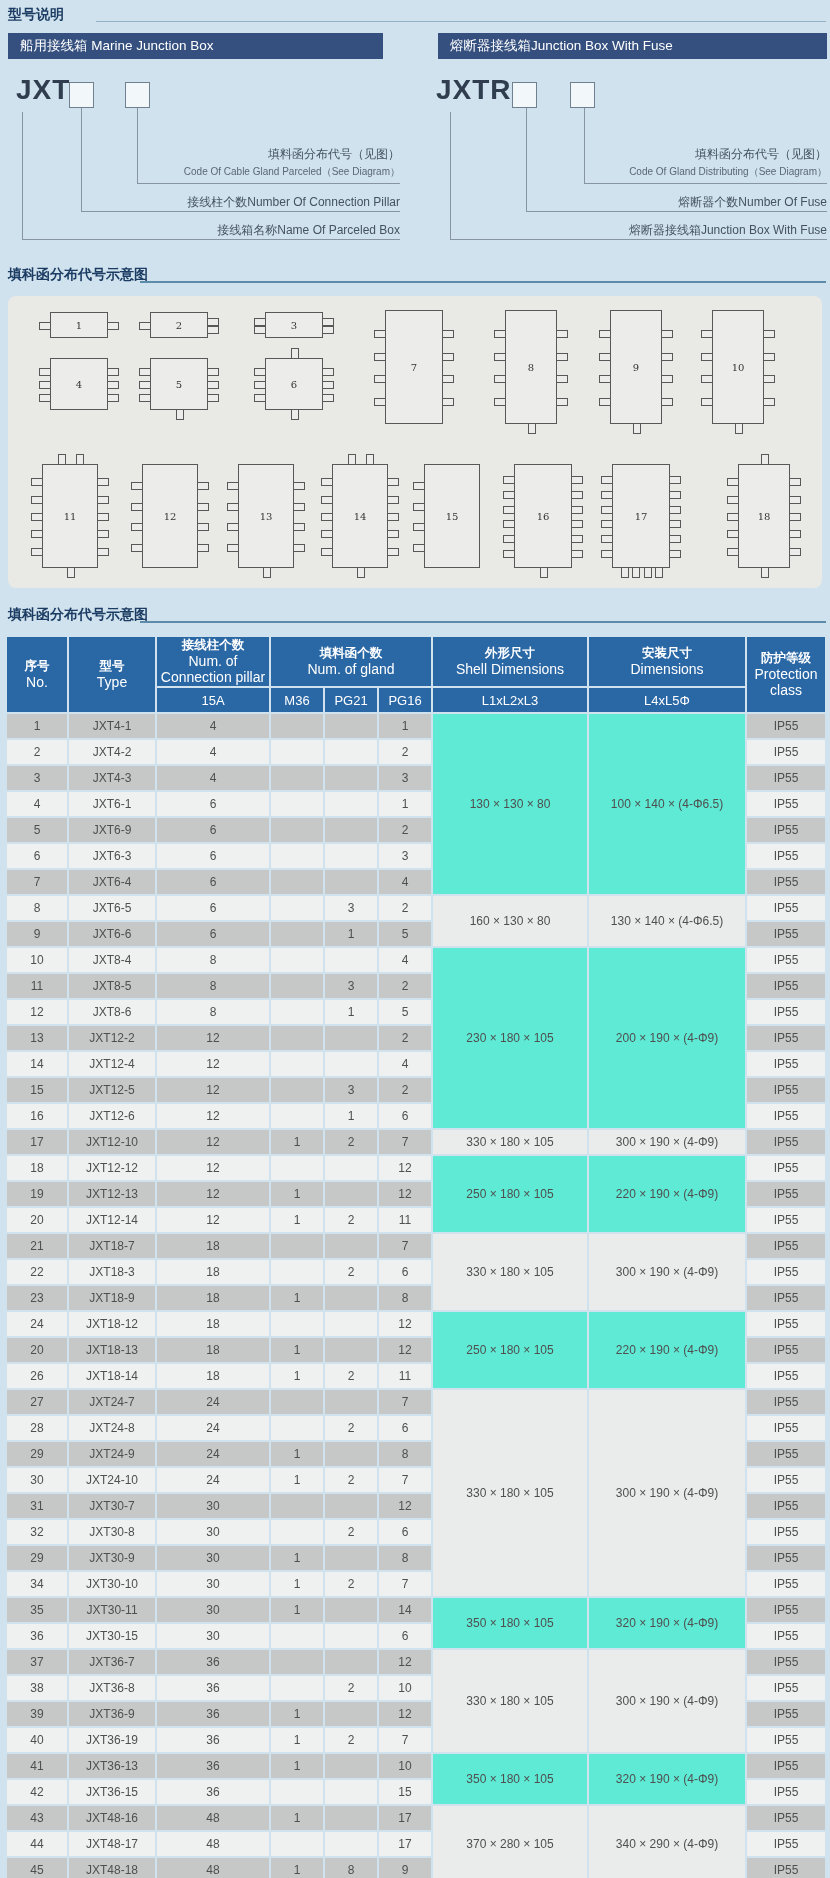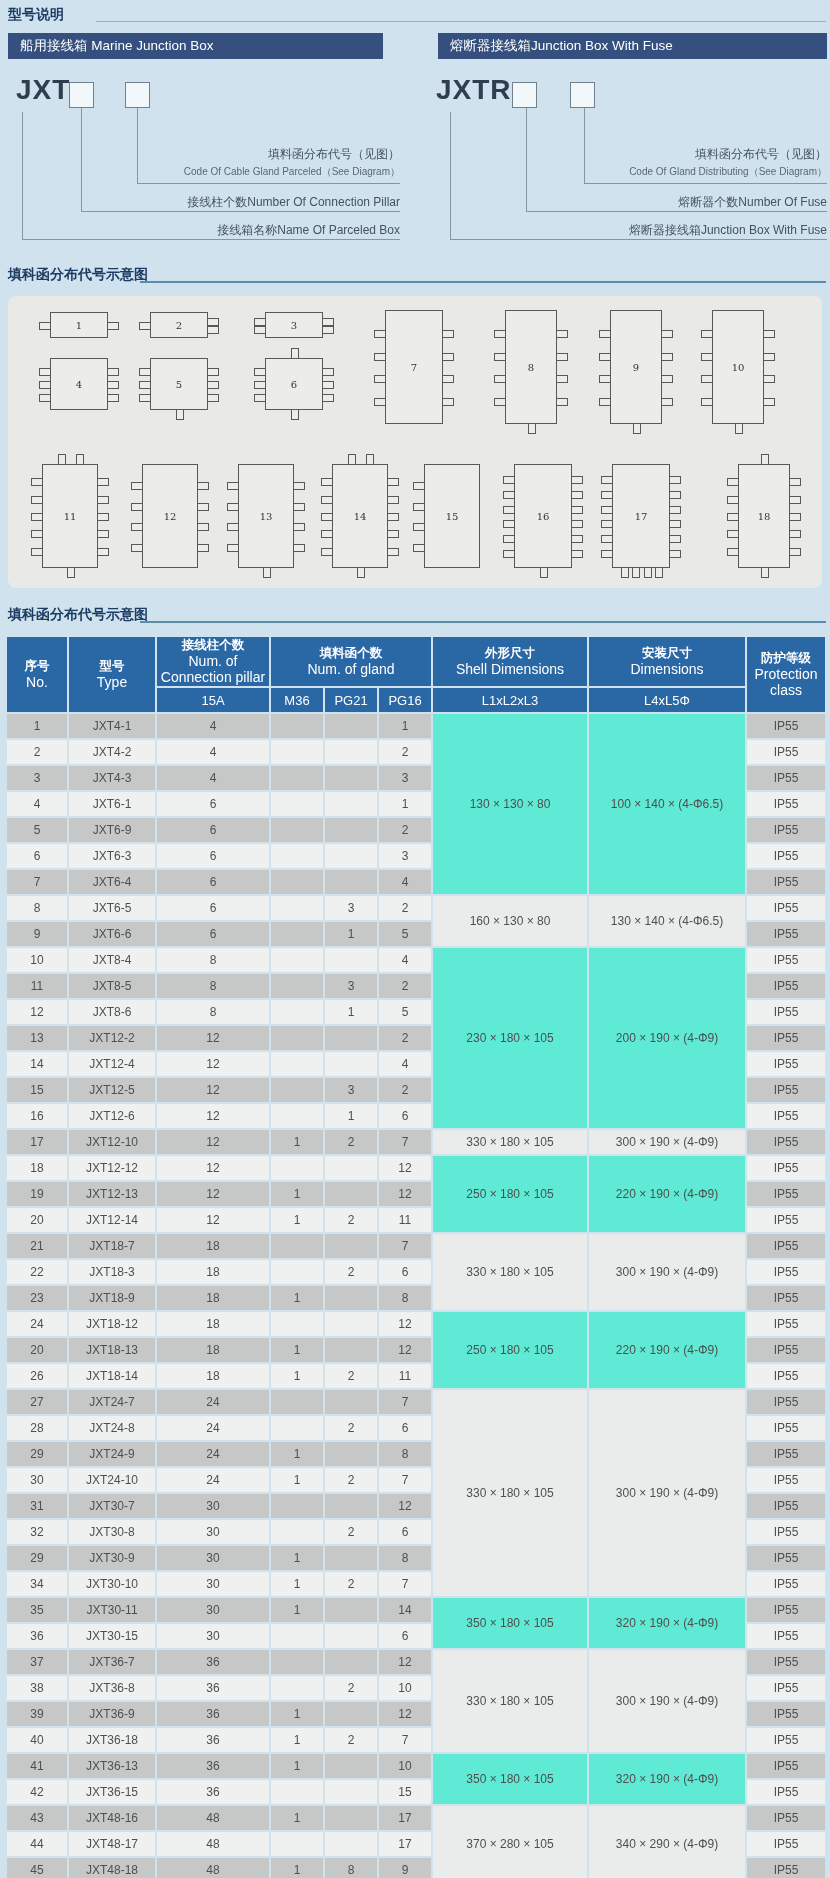--- a/index.html
+++ b/index.html
@@ -717,21 +717,21 @@
           <td class="c dk">39</td>
           <td class="c dk">JXT36-9</td>
           <td class="c dk">36</td>
           <td class="c dk">1</td>
           <td class="c dk"></td>
           <td class="c dk">12</td>
           <td class="c dk">IP55</td>
         </tr>
         <tr>
           <td class="c lt">40</td>
-          <td class="c lt">JXT36-18</td>
+          <td class="c lt">JXT36-19</td>
           <td class="c lt">36</td>
           <td class="c lt">1</td>
           <td class="c lt">2</td>
           <td class="c lt">7</td>
           <td class="c lt">IP55</td>
         </tr>
         <tr>
           <td class="c dk">41</td>
           <td class="c dk">JXT36-13</td>
           <td class="c dk">36</td>

